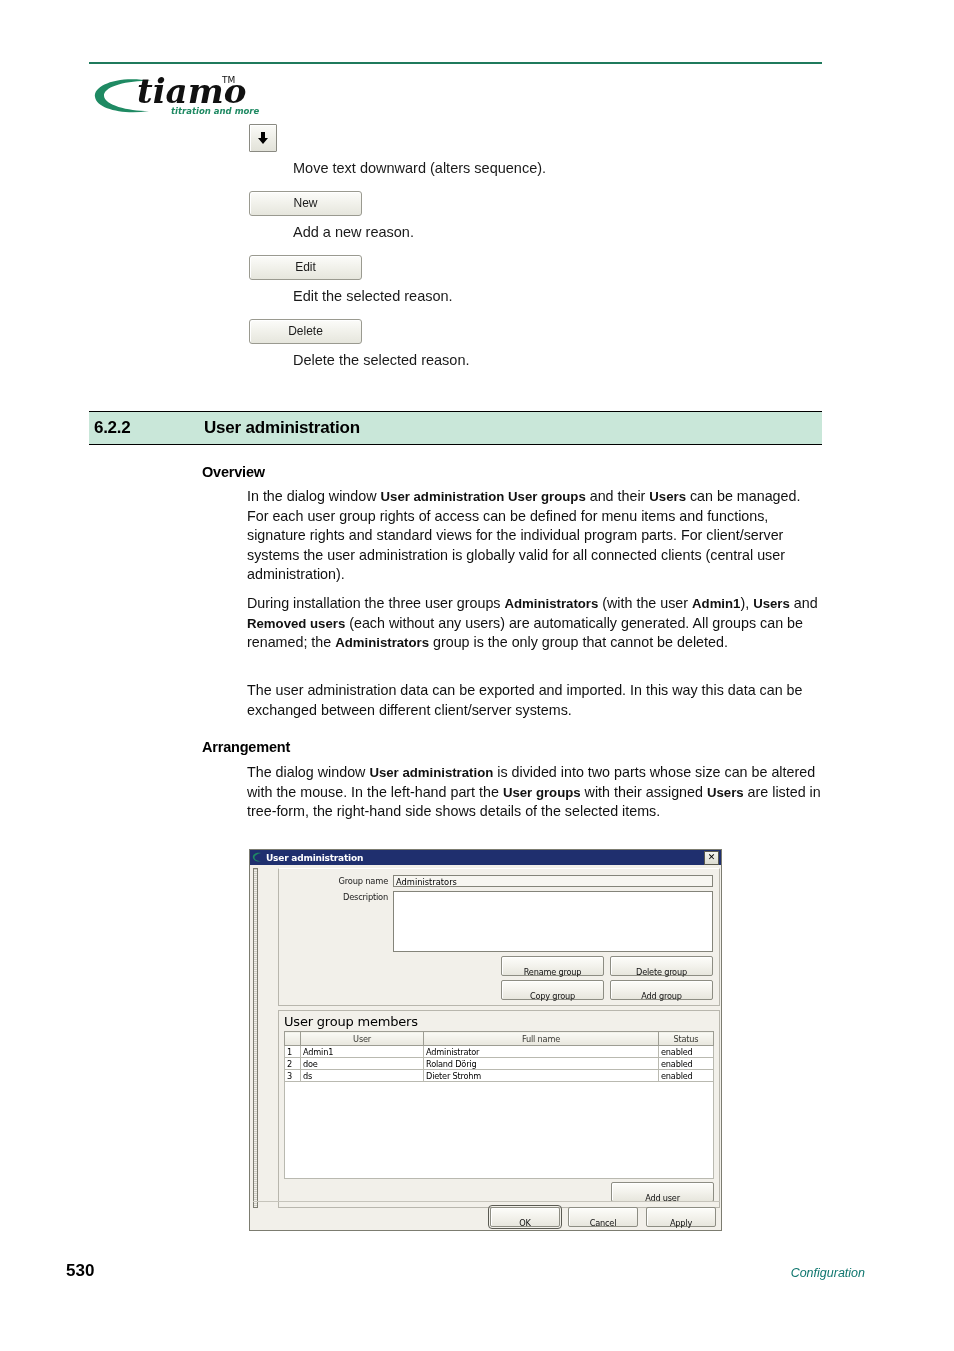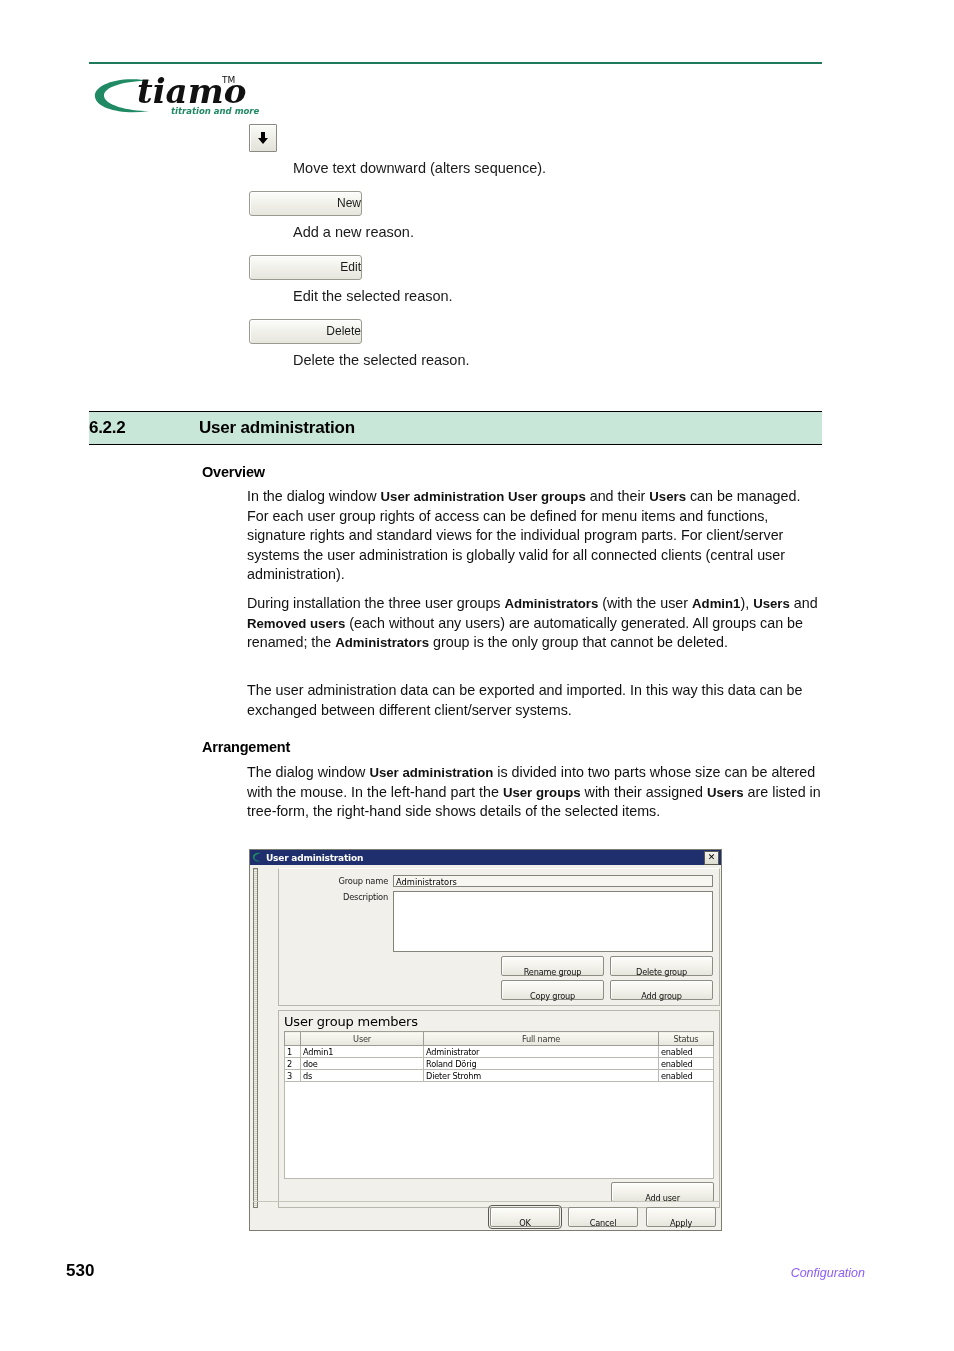--- a/index.html
+++ b/index.html
@@ -67,21 +67,21 @@
     width: 113px;
     height: 25px;
     border: 1px solid #9a9a90;
     border-radius: 3px;
     background: linear-gradient(to bottom, #fcfcfa 0%, #f2f2ec 45%, #e6e6dd 100%);
     box-shadow: inset 1px 1px 0 #ffffff;
     font-family: "Liberation Sans", sans-serif;
     font-size: 12px;
     color: #1a1a1a;
     line-height: 23px;
-    text-align: right;
+    text-align: center;
     padding: 0;
   }
 
   .legend-caption {
     font-size: 14.5px;
     color: #1a1a1a;
     margin: 7px 0 0 44px;
     line-height: 1.3;
   }
 
@@ -95,20 +95,21 @@
     background: #c9e7d9;
     border-top: 1.5px solid #000;
     border-bottom: 1.5px solid #000;
     display: flex;
     align-items: center;
   }
   .sec-num {
     font-size: 17px;
     font-weight: bold;
     width: 110px;
+    padding-left: 5px;
     letter-spacing: -0.3px;
   }
   .sec-title {
     font-size: 17px;
     font-weight: bold;
     letter-spacing: -0.2px;
   }
 
   
   .side-head {
@@ -348,21 +349,21 @@
     top: 1261px;
     font-size: 17px;
     font-weight: bold;
   }
   .pg-sec {
     position: absolute;
     right: 89px;
     top: 1266px;
     font-size: 12.5px;
     font-style: italic;
-    color: #8b5cf6;
+    color: #0f766e;
   }
 </style>
 </head>
 <body>
 
 <div class="page">
 
   <div class="top-rule"></div>
 
   <div class="logo-block">

